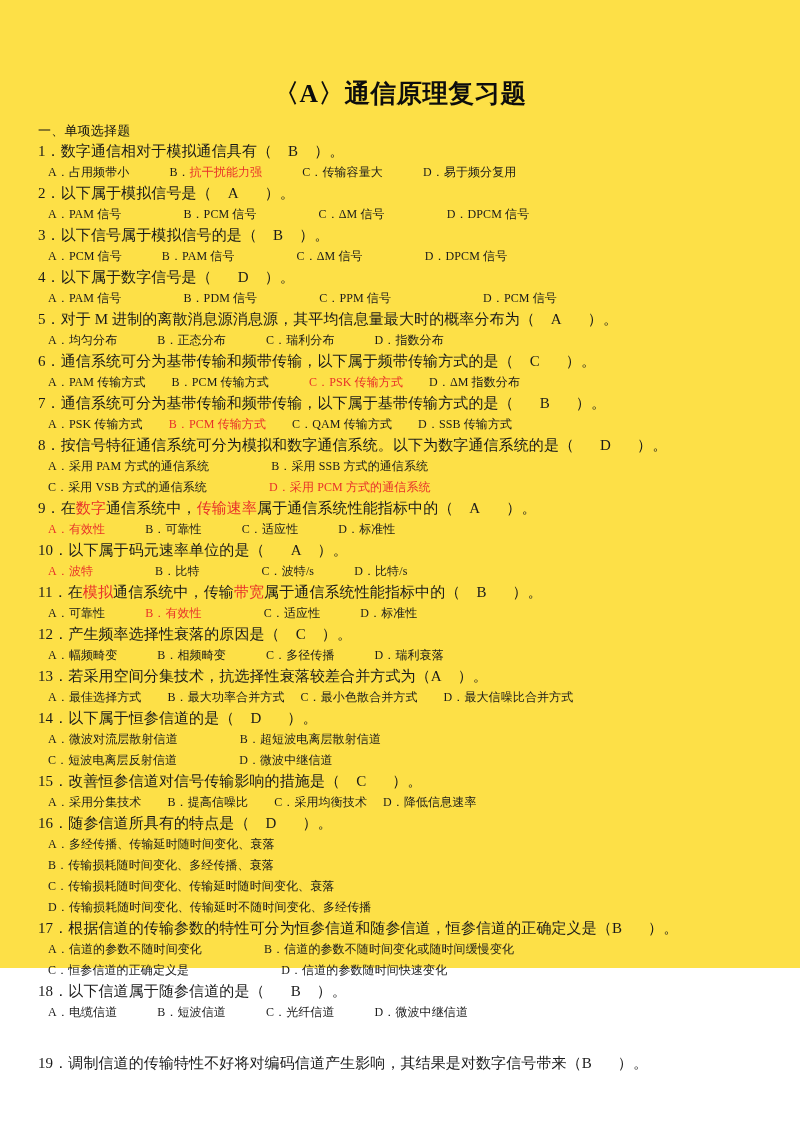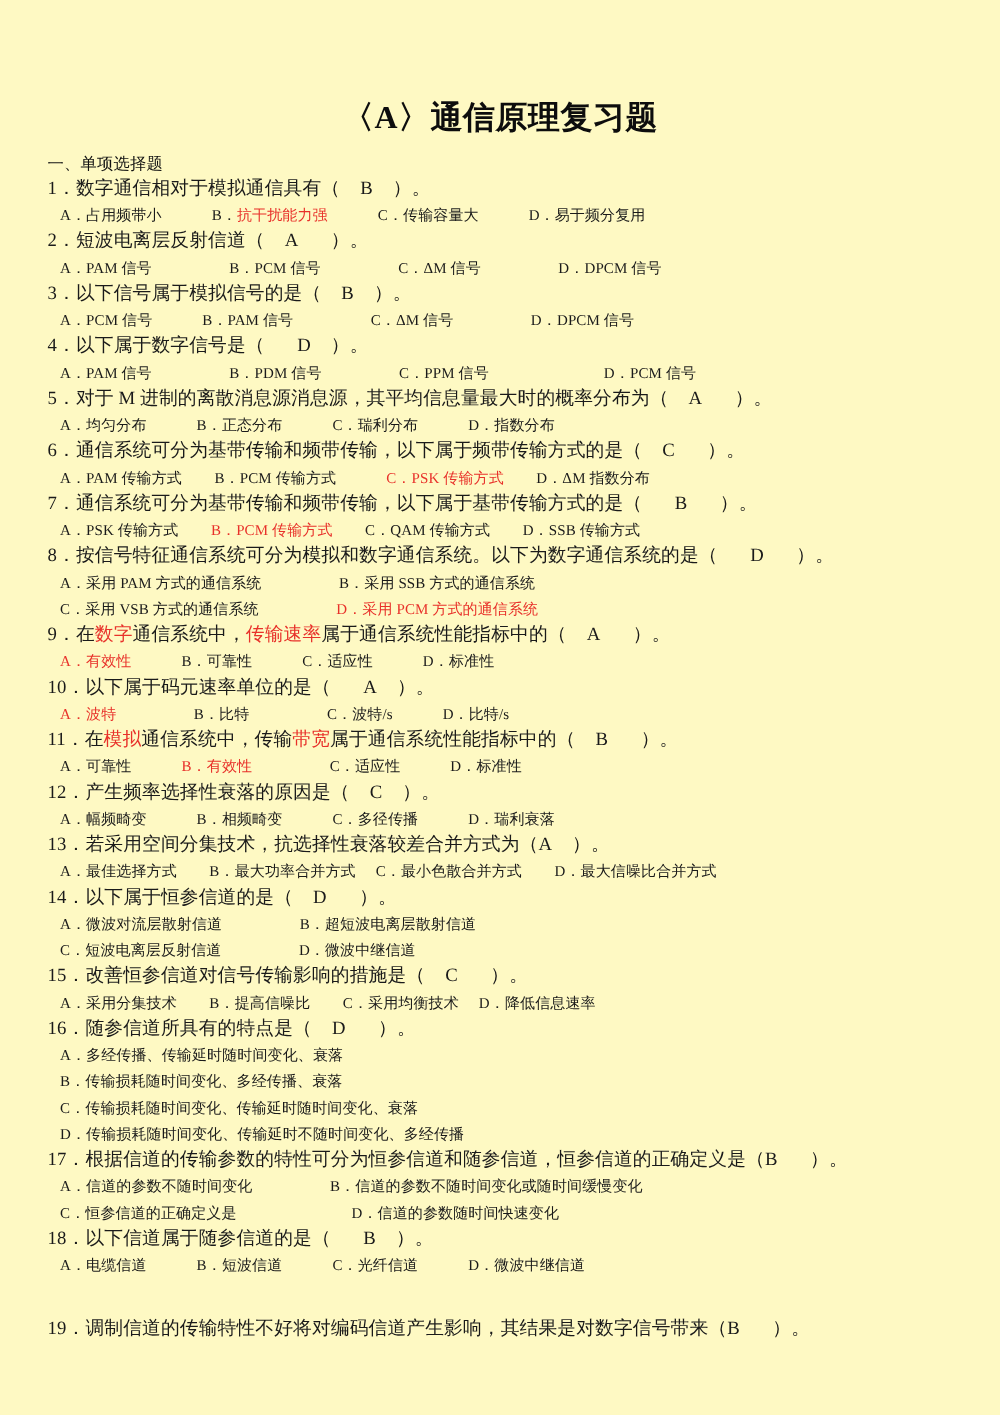--- a/index.html
+++ b/index.html
@@ -11,25 +11,25 @@
   body {
     width: 800px;
     height: 1132px;
     position: relative;
     font-family: "Liberation Serif", "DejaVu Serif", serif;
     color: #1a1a1a;
     overflow: hidden;
   }
   .page {
     width: 800px;
-    height: 1132px;
+    height: 968px;
     position: relative;
     box-sizing: border-box;
     padding: 4px;
-    background: #fef9c3;
+    background: #fde047;
   }
 
   
   .doc-title {
     text-align: center;
     font-family: "Liberation Serif", "DejaVu Serif", serif;
     font-weight: bold;
     font-size: 25.5px;
     letter-spacing: 0.5px;
     color: #0d0d0d;
@@ -107,21 +107,21 @@
     <div class="section-heading">一、单项选择题</div>
 
     <div class="q-line">
       <span>1．</span><span>数字通信相对于模拟通信具有（</span><span class="gap-s"></span><span>B</span><span class="gap-s"></span><span>）。</span>
     </div>
     <div class="opt-line">
       <span class="opt"><span>A．</span><span>占用频带小</span></span><span class="gap-l"></span><span class="opt"><span>B．</span><span class="ans-red">抗干扰能力强</span></span><span class="gap-l"></span><span class="opt"><span>C．</span><span>传输容量大</span></span><span class="gap-l"></span><span class="opt"><span>D．</span><span>易于频分复用</span></span>
     </div>
 
     <div class="q-line">
-      <span>2．</span><span>短波电离层反射信道（</span><span class="gap-s"></span><span>A</span><span class="gap-m"></span><span>）。</span>
+      <span>2．</span><span>以下属于模拟信号是（</span><span class="gap-s"></span><span>A</span><span class="gap-m"></span><span>）。</span>
     </div>
     <div class="opt-line">
       <span class="opt"><span>A．</span><span>PAM 信号</span></span><span class="gap-xl"></span><span class="opt"><span>B．</span><span>PCM 信号</span></span><span class="gap-xl"></span><span class="opt"><span>C．</span><span>ΔM 信号</span></span><span class="gap-xl"></span><span class="opt"><span>D．</span><span>DPCM 信号</span></span>
     </div>
 
     <div class="q-line">
       <span>3．</span><span>以下信号属于模拟信号的是（</span><span class="gap-s"></span><span>B</span><span class="gap-s"></span><span>）。</span>
     </div>
     <div class="opt-line">
       <span class="opt"><span>A．</span><span>PCM 信号</span></span><span class="gap-l"></span><span class="opt"><span>B．</span><span>PAM 信号</span></span><span class="gap-xl"></span><span class="opt"><span>C．</span><span>ΔM 信号</span></span><span class="gap-xl"></span><span class="opt"><span>D．</span><span>DPCM 信号</span></span>

